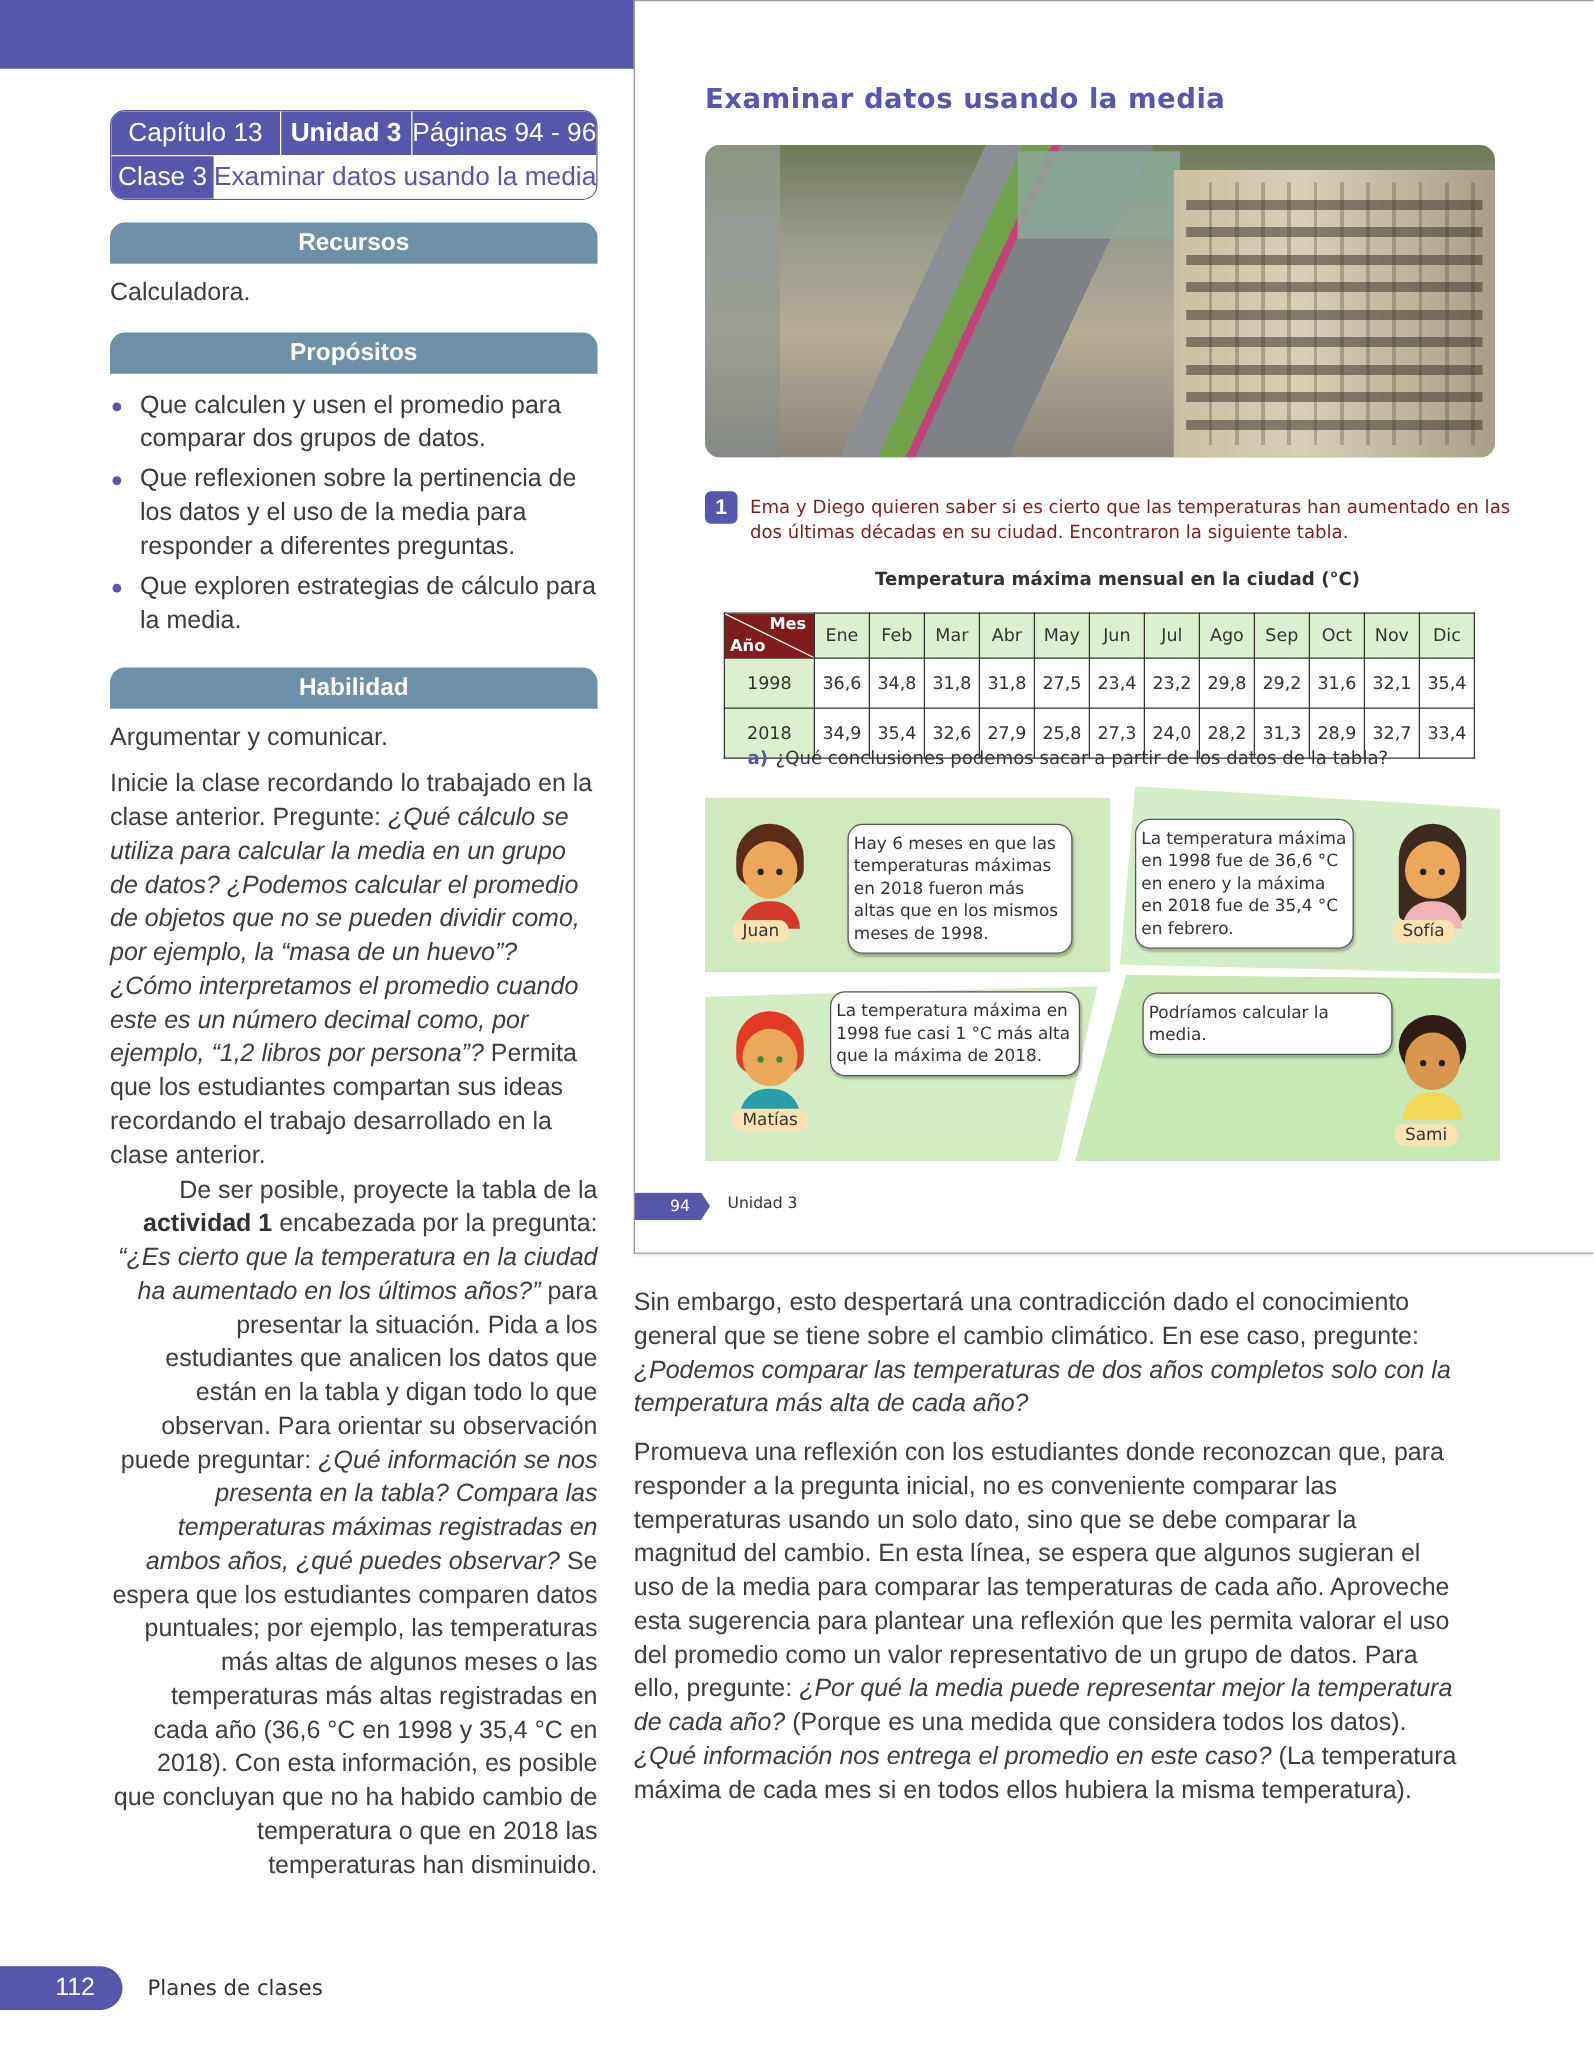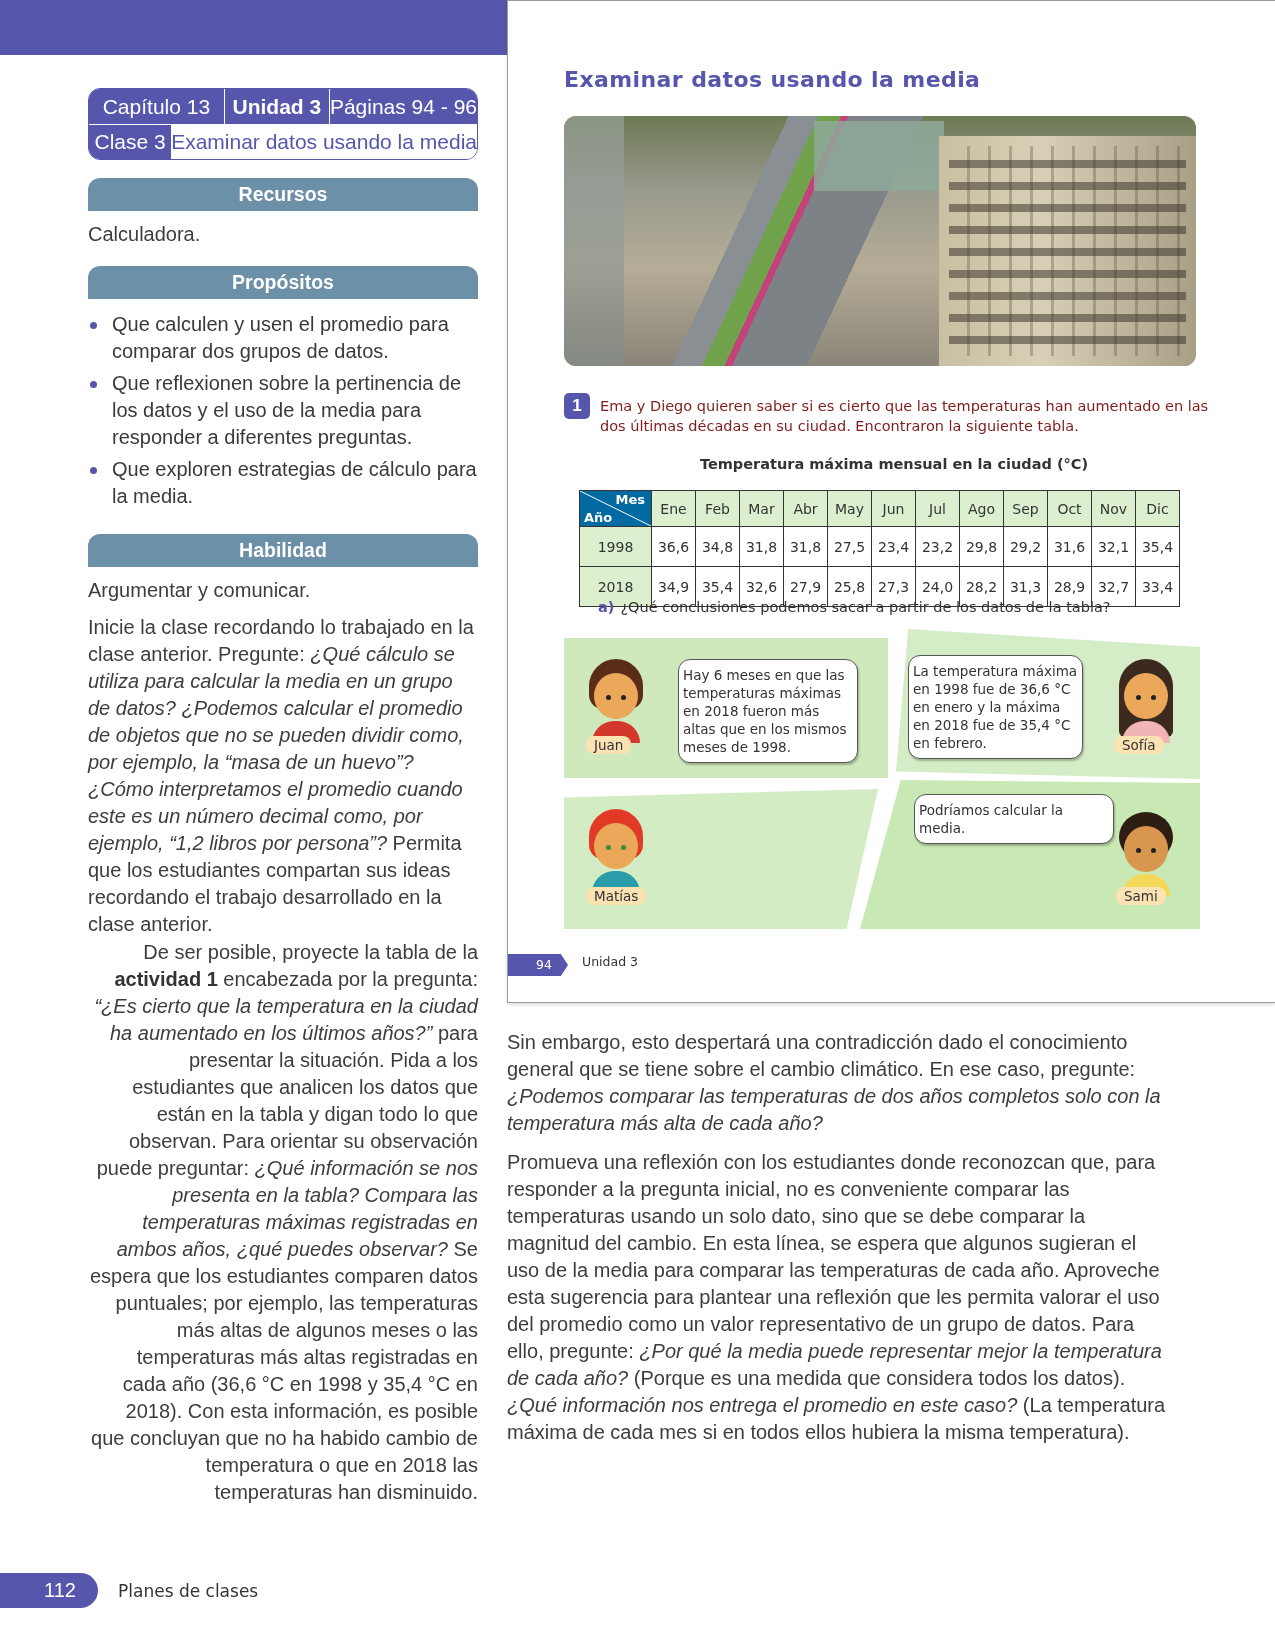--- a/index.html
+++ b/index.html
@@ -42,21 +42,21 @@
   .photo .bld2 { position: absolute; left: 250px; top: 5px; width: 130px; height: 70px; background: #8ea99a; opacity: 0.85; }
   .photo .bld3 { position: absolute; left: 0; top: 0; width: 60px; height: 250px; background: linear-gradient(180deg, #9da7a3, #7f8b86); opacity: 0.6; }
 
   .q-num { position: absolute; left: 56px; top: 392px; width: 26px; height: 26px; background: #5756ad; color: #fff; border-radius: 5px; font-weight: bold; font-size: 17px; text-align: center; line-height: 26px; }
   .q-text { position: absolute; left: 92px; top: 395px; width: 610px; font-size: 14.5px; line-height: 20px; color: #7f1d1d; font-family: "DejaVu Sans", sans-serif; }
   .tbl-title { position: absolute; left: 56px; top: 455px; width: 660px; text-align: center; font-size: 14.5px; font-weight: bold; color: #333; font-family: "DejaVu Sans", sans-serif; }
 
   table.temps { position: absolute; left: 71px; top: 489px; border-collapse: collapse; font-family: "DejaVu Sans", sans-serif; font-size: 14px; color: #333; }
   table.temps td, table.temps th { border: 1.5px solid #333; text-align: center; font-weight: normal; }
   table.temps thead th { height: 36px; width: 44px; background: #dcf0cf; }
-  table.temps thead th.corner { width: 72px; background: #0369a1; color: #fff; position: relative; padding: 0; }
+  table.temps thead th.corner { width: 72px; background: #7f1d1d; color: #fff; position: relative; padding: 0; }
   .corner .mes { position: absolute; right: 6px; top: 1px; font-size: 13px; font-weight: bold; }
   .corner .ano { position: absolute; left: 4px; bottom: 1px; font-size: 13px; font-weight: bold; }
   .corner .diag { position: absolute; left: 0; top: 0; width: 100%; height: 100%; }
   table.temps tbody td { height: 40px; padding: 0 4px; }
   table.temps tbody td.yr { background: #dcf0cf; }
 
   .qa { position: absolute; left: 90px; top: 598px; font-size: 14.5px; color: #333; font-family: "DejaVu Sans", sans-serif; }
   .qa .lbl { color: #5756ad; font-weight: bold; margin-right: 6px; }
 
   .comic { position: absolute; left: 56px; top: 628px; width: 636px; height: 300px; }
@@ -77,21 +77,21 @@
   .kid .face { position: absolute; left: 8px; top: 14px; width: 44px; height: 46px; background: #eba85a; border-radius: 50%; }
   .kid .eye { position: absolute; top: 22px; width: 5px; height: 5px; background: #222; border-radius: 50%; }
   .kid .eye.l { left: 12px; } .kid .eye.r { right: 12px; }
   .kid .shirt { position: absolute; left: 6px; top: 62px; width: 48px; height: 22px; border-radius: 22px 22px 0 0; }
   .nametag { position: absolute; background: #fbe2b3; border-radius: 8px; font-size: 13.5px; color: #333; padding: 1px 8px; font-family: "DejaVu Sans", sans-serif; }
 
   .k-juan { left: 22px; top: 30px; } .k-juan .hair { background: #5b2d17; } .k-juan .shirt { background: #d4372b; }
   .k-sofia { left: 552px; top: 30px; } .k-sofia .hair { background: #3c2a1e; height: 78px; border-radius: 27px 27px 6px 6px; } .k-sofia .shirt { background: #f2b5b5; }
   .k-matias { left: 22px; top: 180px; } .k-matias .hair { background: #e23b25; } .k-matias .shirt { background: #2a9dab; } .k-matias .eye { background: #3b8a34; }
   .k-sami { left: 552px; top: 183px; } .k-sami .hair { background: #2e1d12; border-radius: 50%; } .k-sami .face { background: #d8964e; } .k-sami .shirt { background: #f4d85a; }
-  .n-juan { left: 22px; top: 107px; } .n-sofia { left: 550px; top: 107px; } .n-matias { left: 22px; top: 258px; } .n-sami { left: 552px; top: 258px; }
+  .n-juan { left: 22px; top: 107px; } .n-sofia { left: 550px; top: 107px; } .n-matias { left: 22px; top: 258px; } .n-sami { left: 552px; top: 270px; }
 
   .bp-footer { position: absolute; left: 0; top: 953px; height: 22px; display: flex; }
   .bp-pg { width: 60px; height: 22px; background: #5756ad; color: #fff; font-size: 12.5px; text-align: right; padding-right: 16px; line-height: 22px; clip-path: polygon(0 0, 88% 0, 100% 50%, 88% 100%, 0 100%); font-family: "DejaVu Sans", sans-serif; }
   .bp-unit { margin-left: 14px; font-size: 12.5px; color: #333; font-family: "DejaVu Sans", sans-serif; }
 
   
   .right-col { position: absolute; left: 507px; top: 1029px; width: 660px; }
 
   
   .pg-footer { position: absolute; left: 0; top: 1573px; height: 35px; display: flex; align-items: center; }
@@ -244,20 +244,21 @@
         <div class="shirt"></div>
       </div>
 
     <div class="nametag n-juan">Juan</div>
     <div class="nametag n-sofia">Sofía</div>
     <div class="nametag n-matias">Matías</div>
     <div class="nametag n-sami">Sami</div>
 
     <div class="bubble b1">Hay 6 meses en que las temperaturas máximas en 2018 fueron más altas que en los mismos meses de 1998.</div>
     <div class="bubble b2">La temperatura máxima en 1998 fue de 36,6 °C en enero y la máxima en 2018 fue de 35,4 °C en febrero.</div>
+    <div class="bubble b3">La temperatura máxima en 1998 fue casi 1 °C más alta que la máxima de 2018.</div>
     <div class="bubble b4">Podríamos calcular la media.</div>
   </div>
 
   <div class="bp-footer">
     <div class="bp-pg">94</div>
     <div class="bp-unit">Unidad 3</div>
   </div>
 </div>
 
 <div class="right-col">

